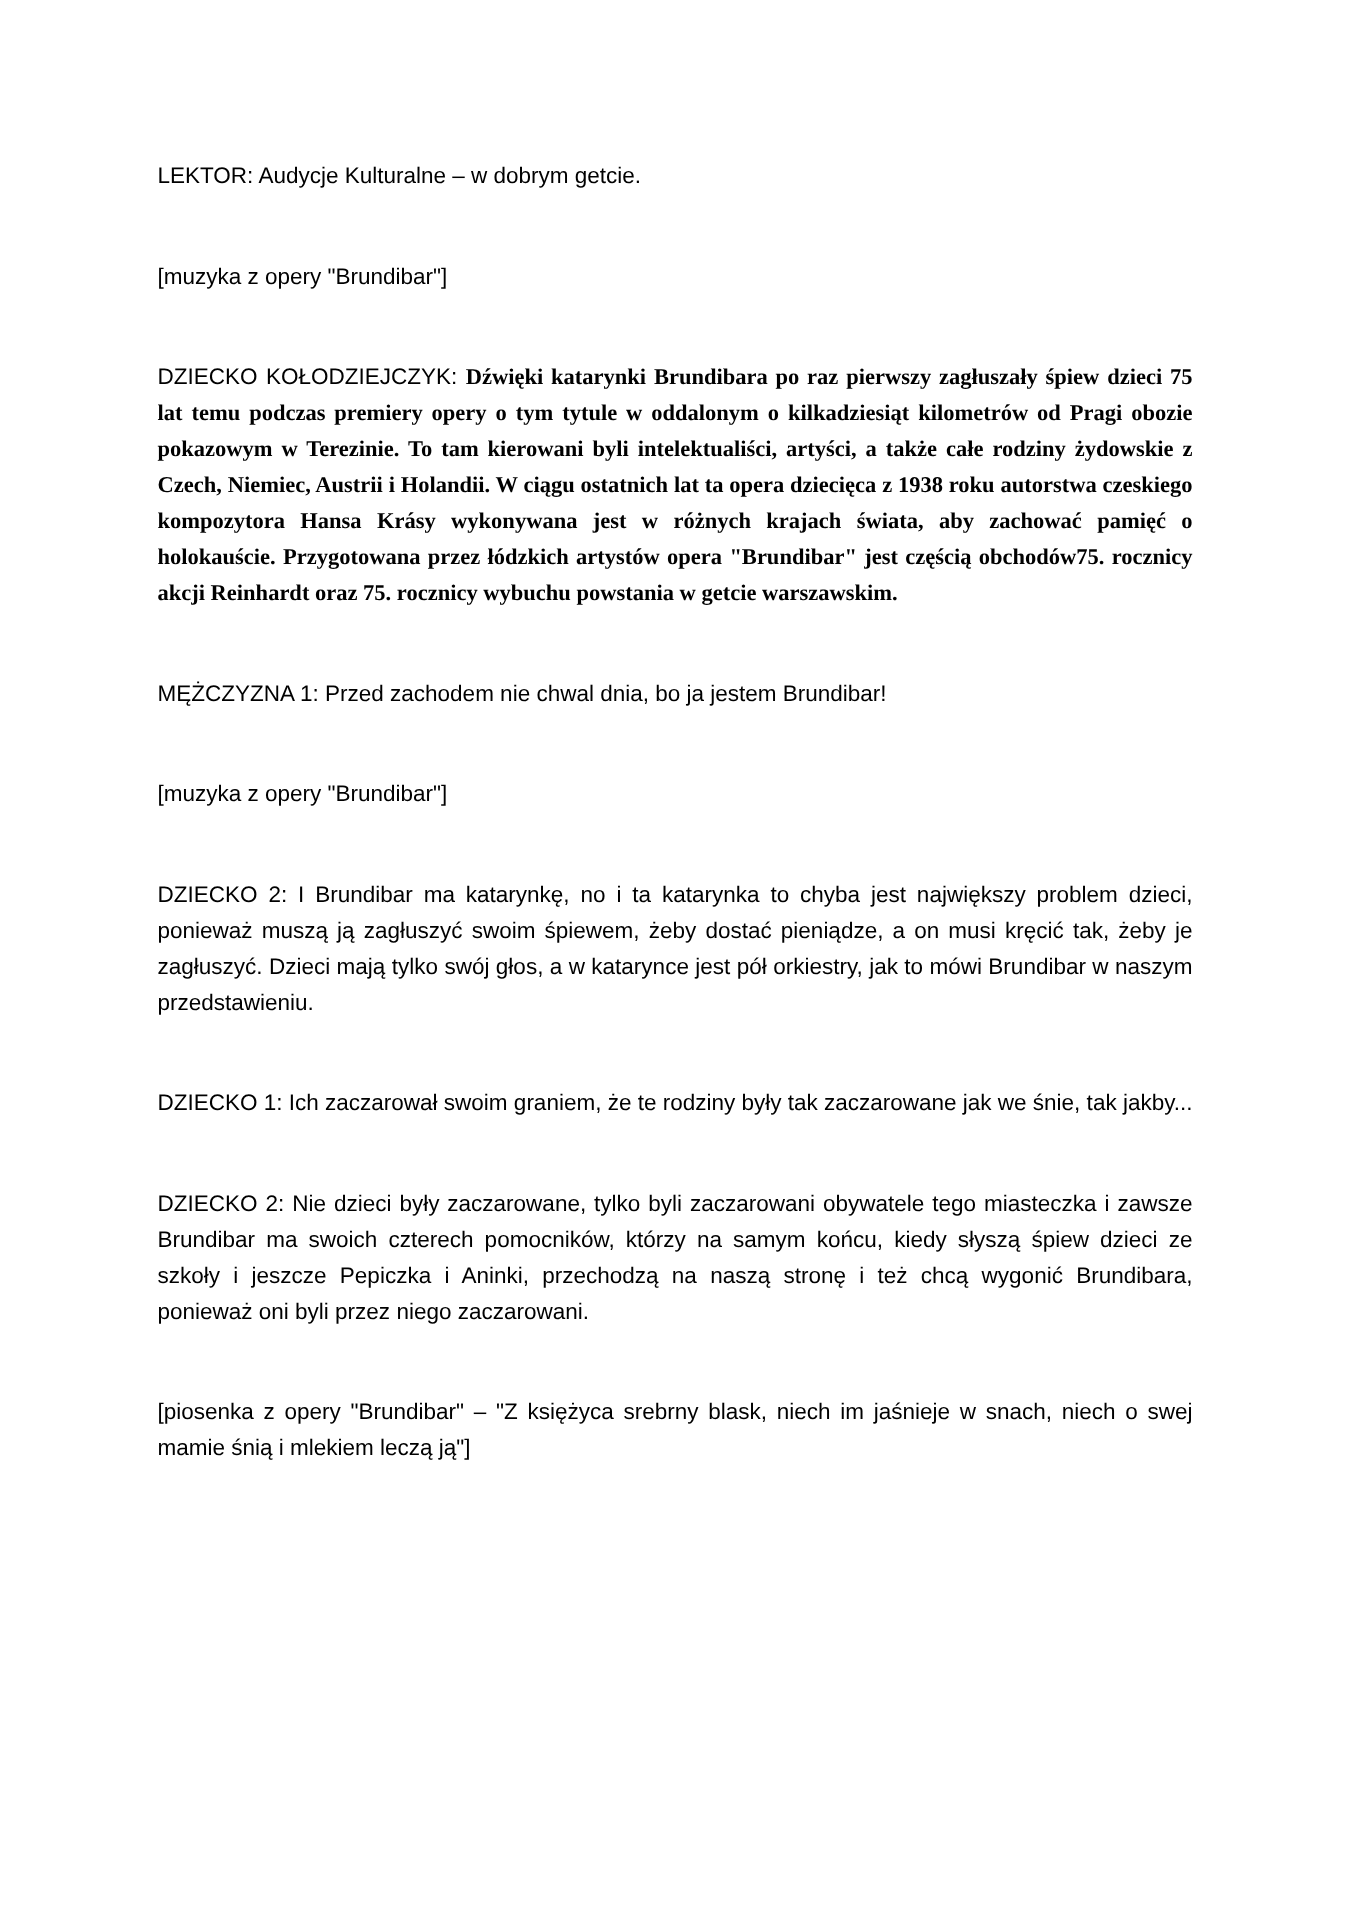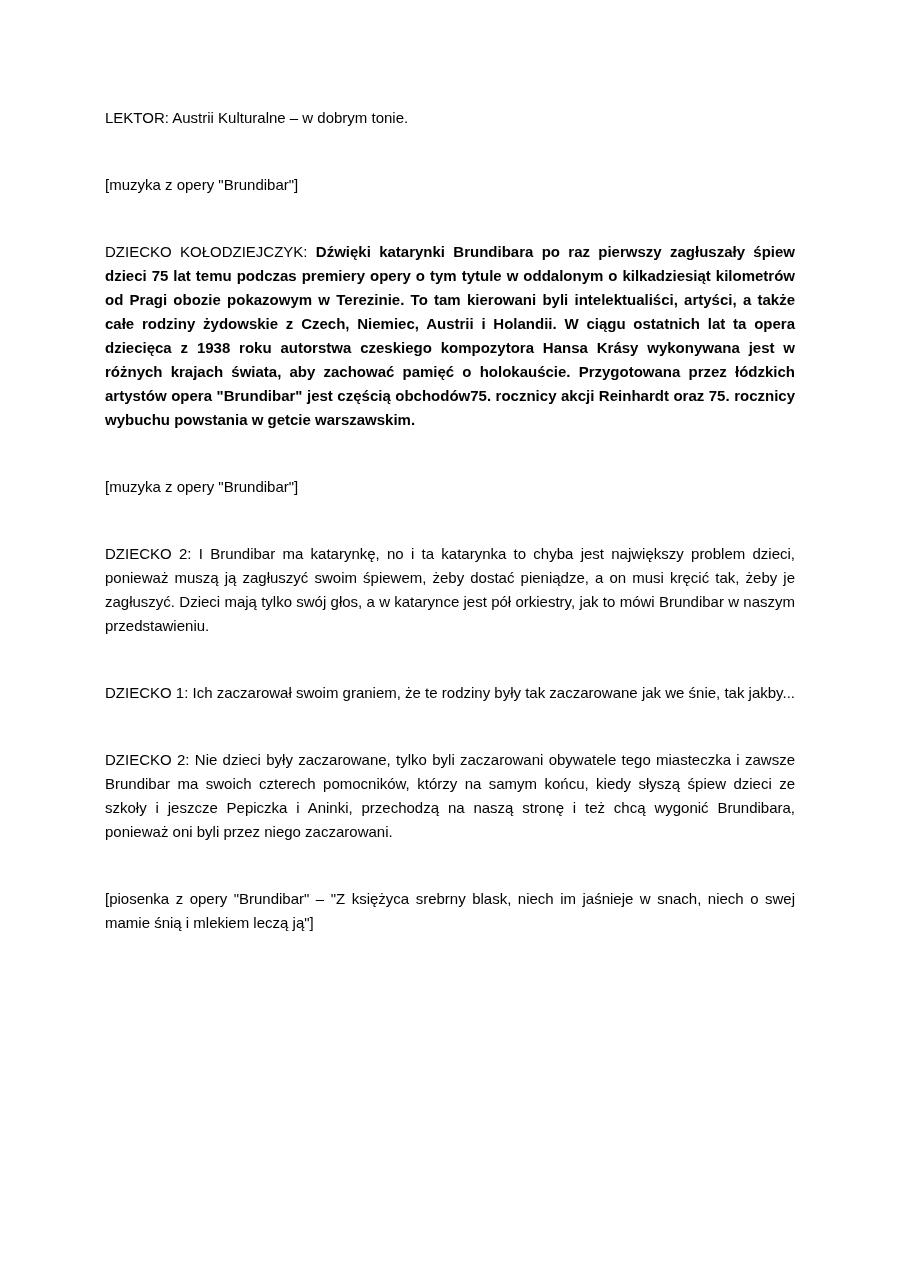--- a/index.html
+++ b/index.html
@@ -23,35 +23,38 @@
     text-align: justify;
   }
   .para:last-child {
     margin-bottom: 0;
   }
   .speaker {
     font-weight: normal;
   }
   .bold-text {
     font-weight: bold;
+    font-family: Liberation Serif, serif;
   }
 </style>
 </head>
 <body>
 
 <div class="page">
 
   <p class="para"><span class="speaker">LEKTOR:</span>
-    <span>Austrii Kulturalne – w dobrym tonie.</span></p>
+    <span>Audycje Kulturalne – w dobrym getcie.</span></p>
 
   <p class="para"><span>[muzyka z opery "Brundibar"]</span></p>
 
   <p class="para"><span class="speaker">DZIECKO KOŁODZIEJCZYK:</span>
     <span class="bold-text">Dźwięki katarynki Brundibara po raz pierwszy zagłuszały śpiew dzieci 75 lat temu podczas premiery opery o tym tytule w oddalonym o kilkadziesiąt kilometrów od Pragi obozie pokazowym w Terezinie. To tam kierowani byli intelektualiści, artyści, a także całe rodziny żydowskie z Czech, Niemiec, Austrii i Holandii. W ciągu ostatnich lat ta opera dziecięca z 1938 roku autorstwa czeskiego kompozytora Hansa Krásy wykonywana jest w różnych krajach świata, aby zachować pamięć o holokauście. Przygotowana przez łódzkich artystów opera "Brundibar" jest częścią obchodów75. rocznicy akcji Reinhardt oraz 75. rocznicy wybuchu powstania w getcie warszawskim.</span></p>
 
+  <p class="para"><span class="speaker">MĘŻCZYZNA 1:</span>
+    <span>Przed zachodem nie chwal dnia, bo ja jestem Brundibar!</span></p>
 
   <p class="para"><span>[muzyka z opery "Brundibar"]</span></p>
 
 
   <p class="para"><span class="speaker">DZIECKO 2:</span>
     <span>I Brundibar ma katarynkę, no i ta katarynka to chyba jest największy problem dzieci, ponieważ muszą ją zagłuszyć swoim śpiewem, żeby dostać pieniądze, a on musi kręcić tak, żeby je zagłuszyć. Dzieci mają tylko swój głos, a w katarynce jest pół orkiestry, jak to mówi Brundibar w naszym przedstawieniu.</span></p>
 
   <p class="para"><span class="speaker">DZIECKO 1:</span>
     <span>Ich zaczarował swoim graniem, że te rodziny były tak zaczarowane jak we śnie, tak jakby...</span></p>
 

